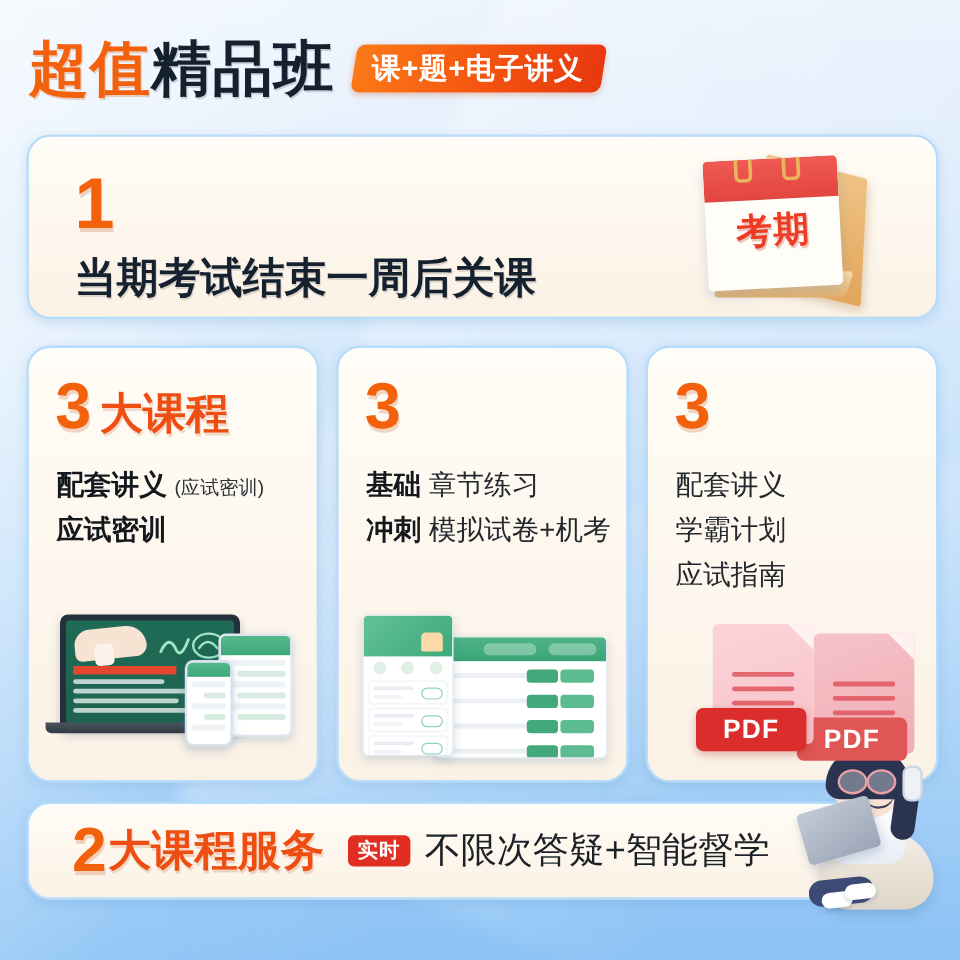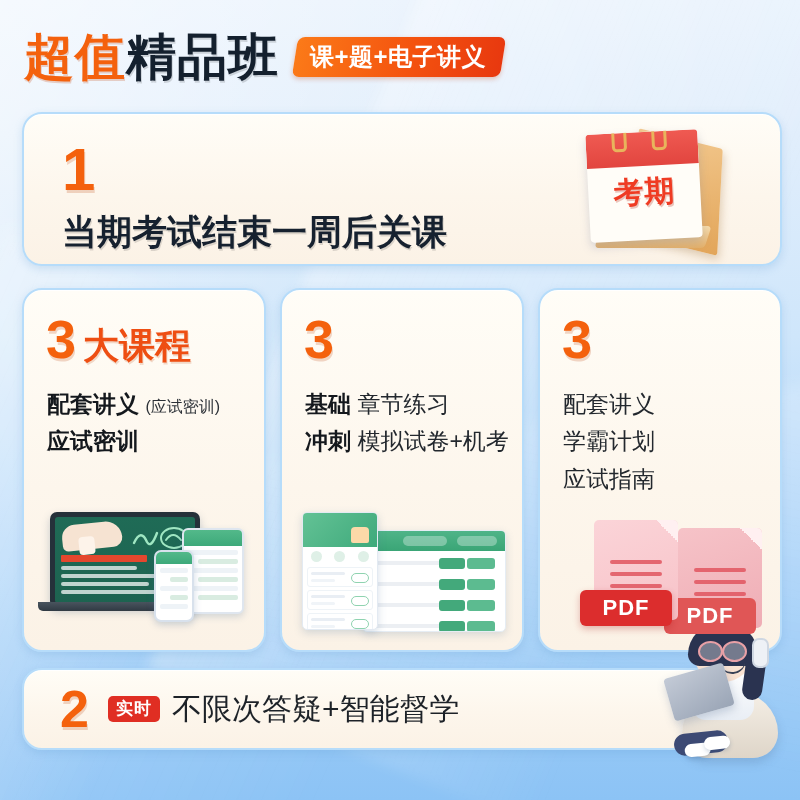--- a/index.html
+++ b/index.html
@@ -366,20 +366,21 @@
           <div class="ln" style="top:64px;width:52px"></div>
           <div class="tag">PDF</div>
         </div>
       </div>
     </div>
   </div>
 
   <div class="card" id="bottom">
     <div class="inner">
       <span class="n">2</span>
+      <span class="t">大课程服务</span>
       <span class="rt-badge">实时</span>
       <span class="desc">不限次答疑+智能督学</span>
     </div>
   </div>
 
   <div id="mascot">
     <div class="m-bean"></div>
     <div class="m-legs">
       <div class="m-shoe s1"></div>
       <div class="m-shoe s2"></div>

